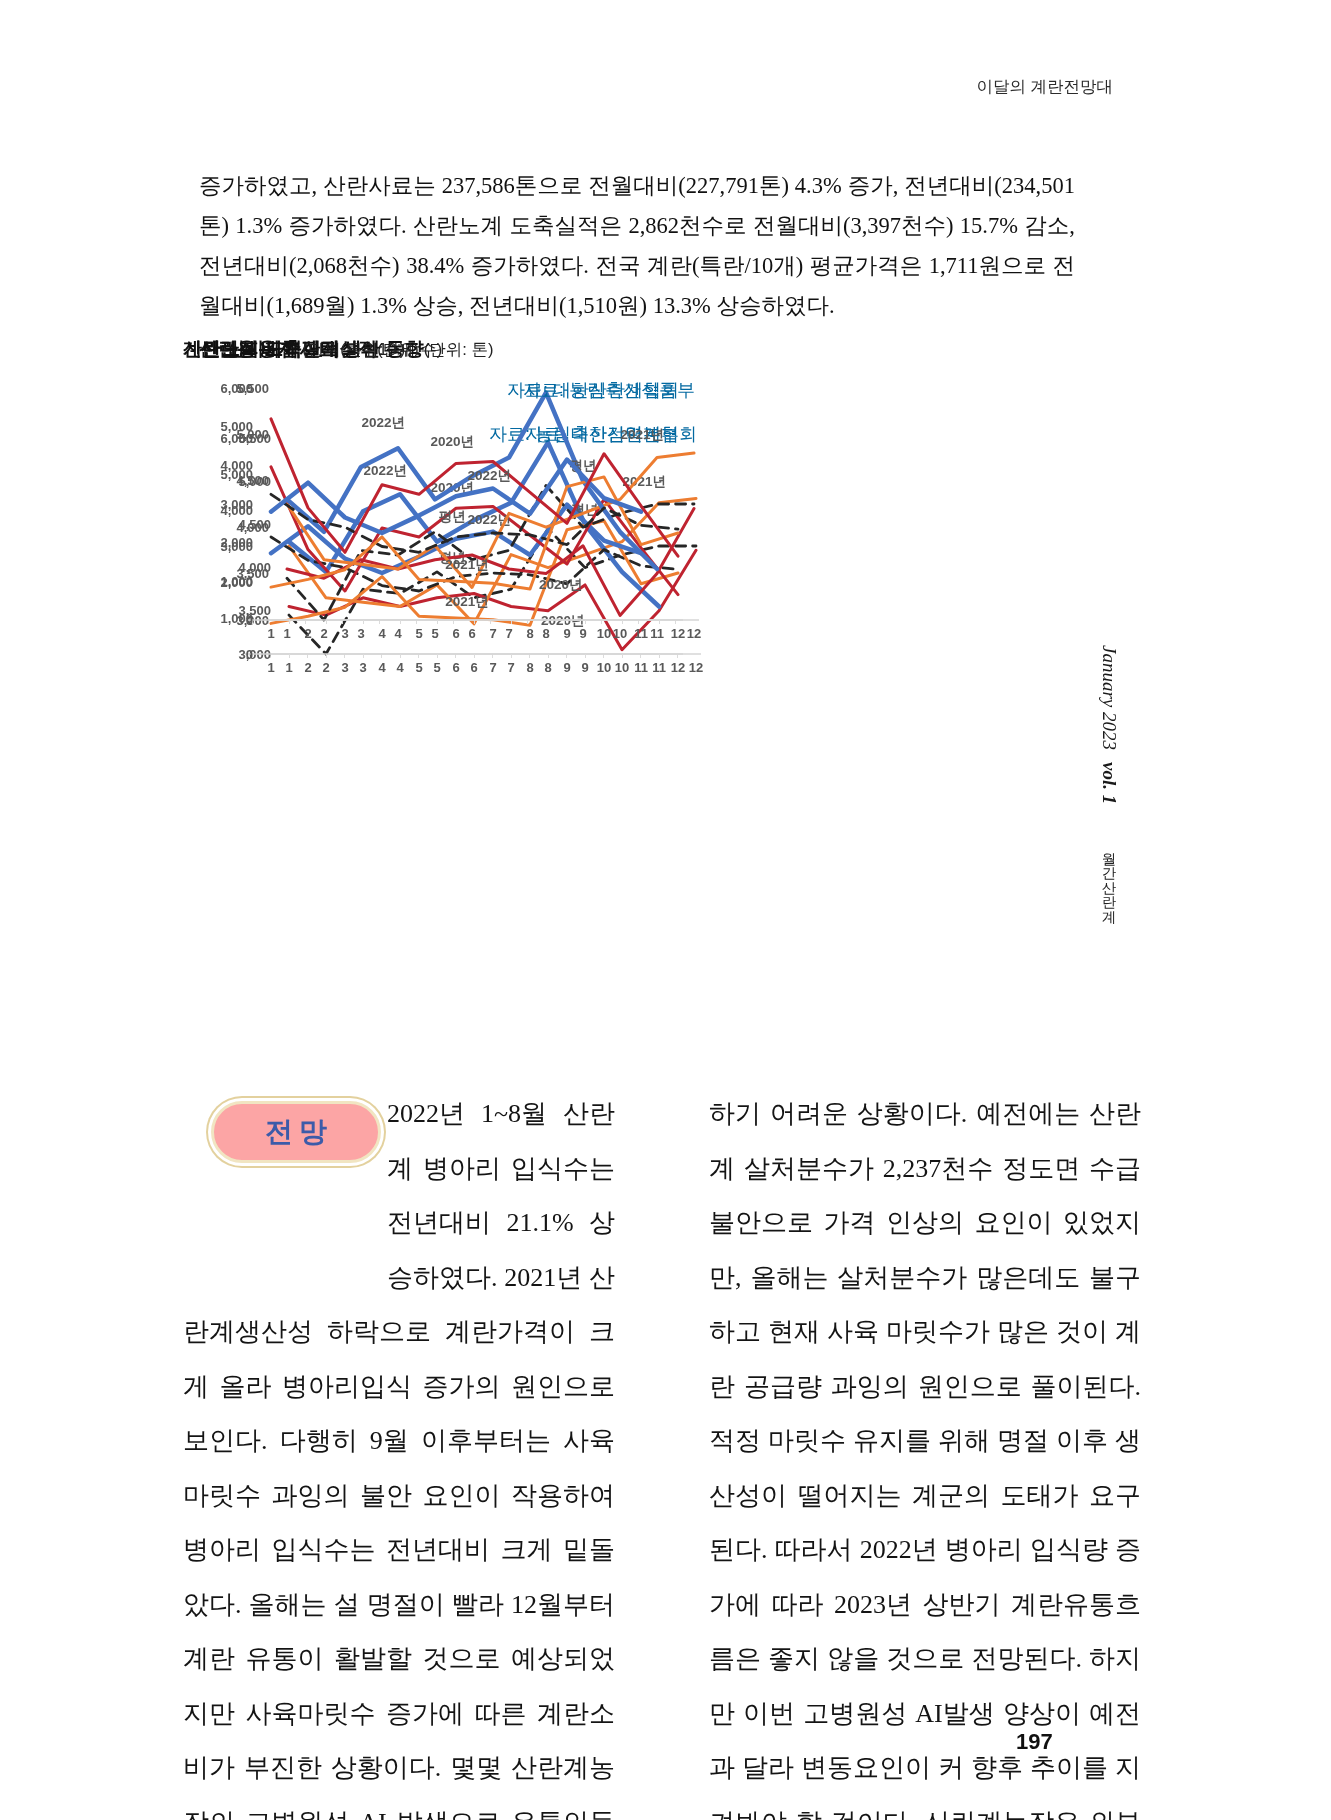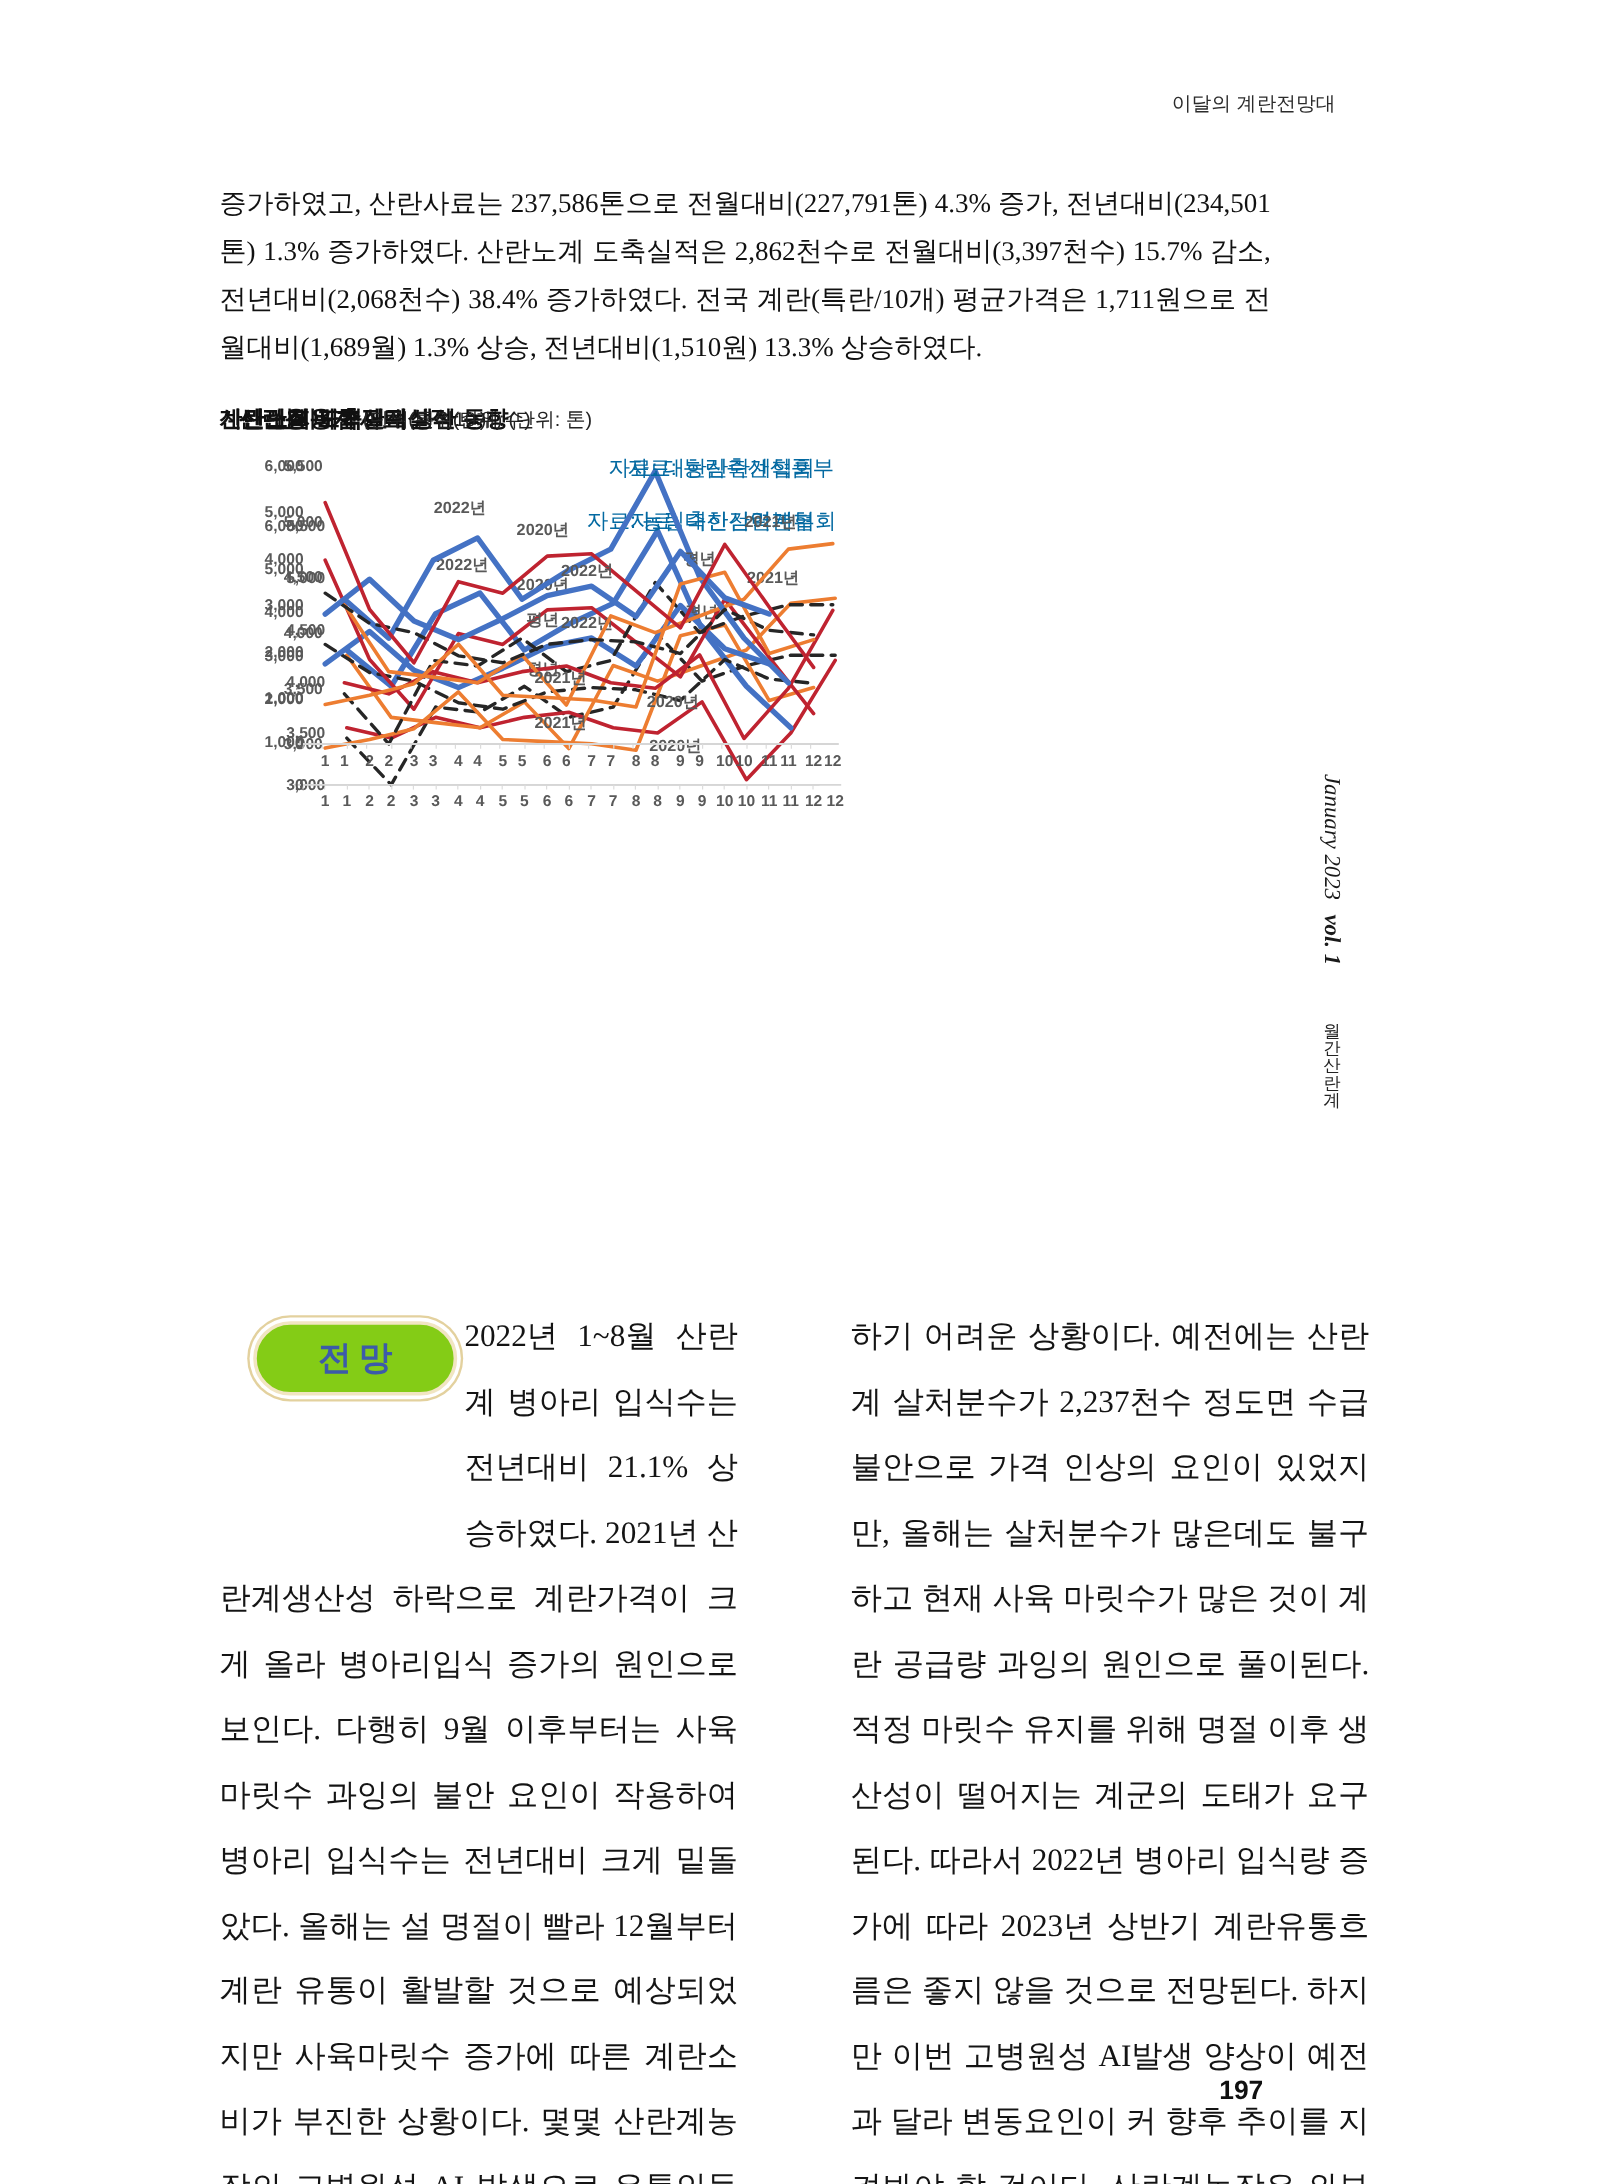--- a/index.html
+++ b/index.html
@@ -1,39 +1,39 @@
 <!DOCTYPE html>
 <html><head>
 <meta charset="utf-8">
 <style>
   html,body{margin:0;padding:0;background:#fff;}
   .page{position:relative;width:1331px;height:1820px;background:#ffffff;overflow:hidden;
         font-family:"Liberation Serif",serif;color:#151515;}
   .hdr{position:absolute;top:76px;left:0;width:1113px;text-align:right;
        font-family:"Liberation Sans",sans-serif;font-size:16.5px;color:#2b2b2b;}
   .intro{position:absolute;top:150px;left:183px;width:876px;font-size:22.5px;
-         line-height:40px;text-align:justify;color:#111;margin:0;}
+         line-height:40px;text-align:justify;color:#111;margin:16px;}
   .charts{position:absolute;top:336px;left:183px;width:1040px;height:745px;}
   .chart-block{position:absolute;width:506px;}
   .cb0{left:18px;top:2;}  .cb1{left:530;top:2;}
   .cb2{left:16px;top:374;} .cb3{left:530;top:374;}
   .chart-title{font-family:"Liberation Sans",sans-serif;font-size:19px;font-weight:bold;
                color:#111;height:30px;white-space:nowrap;}
   .chart-title .unit{font-weight:normal;font-size:16.5px;color:#222;}
   .chart-source{position:absolute;right:10px;font-family:"Liberation Sans",sans-serif;
                 font-size:18px;color:#0369a1;}
   .r1 .chart-source{top:86px;}
   .r2 .chart-source{top:42px;}
   .r1 svg{display:block;margin-top:2px;}
   .r2 svg{display:block;margin-top:4px;}
   .columns{position:absolute;top:1087px;left:183px;width:958px;display:flex;gap:94px;}
   .col{width:432px;font-size:26px;line-height:54.5px;text-align:justify;color:#141414;}
   .col p{margin:0;}
   .badge-float{float:left;width:204px;height:168px;}
-  .badge{width:164px;height:56px;margin:14px 0 0 28px;border-radius:40px;background:#84cc16;
+  .badge{width:164px;height:56px;margin:14px 0 0 28px;border-radius:40px;background:#fca5a5;
          border:3px solid #f1e5c2;box-shadow:0 0 0 3px #ffffff,0 0 0 5px #e3d19e;
          display:flex;align-items:center;justify-content:center;}
   .badge span{font-family:"Liberation Sans",sans-serif;font-size:28px;font-weight:bold;
               color:#3c5ba9;letter-spacing:6px;padding-left:6px;}
   .sidebar{position:absolute;left:1098px;top:645px;height:300px;writing-mode:vertical-rl;
            text-orientation:mixed;white-space:nowrap;}
   .sidebar .issue{font-style:italic;font-size:19px;color:#1a1a1a;}
   .sidebar .vol{font-style:italic;font-weight:bold;font-size:19px;color:#1a1a1a;padding-top:8px;}
   .sidebar .mag{font-family:"Liberation Sans",sans-serif;font-size:14.5px;color:#222;padding-top:34px;}
   .pagenum{position:absolute;left:1016px;top:1729px;font-family:"Liberation Sans",sans-serif;

